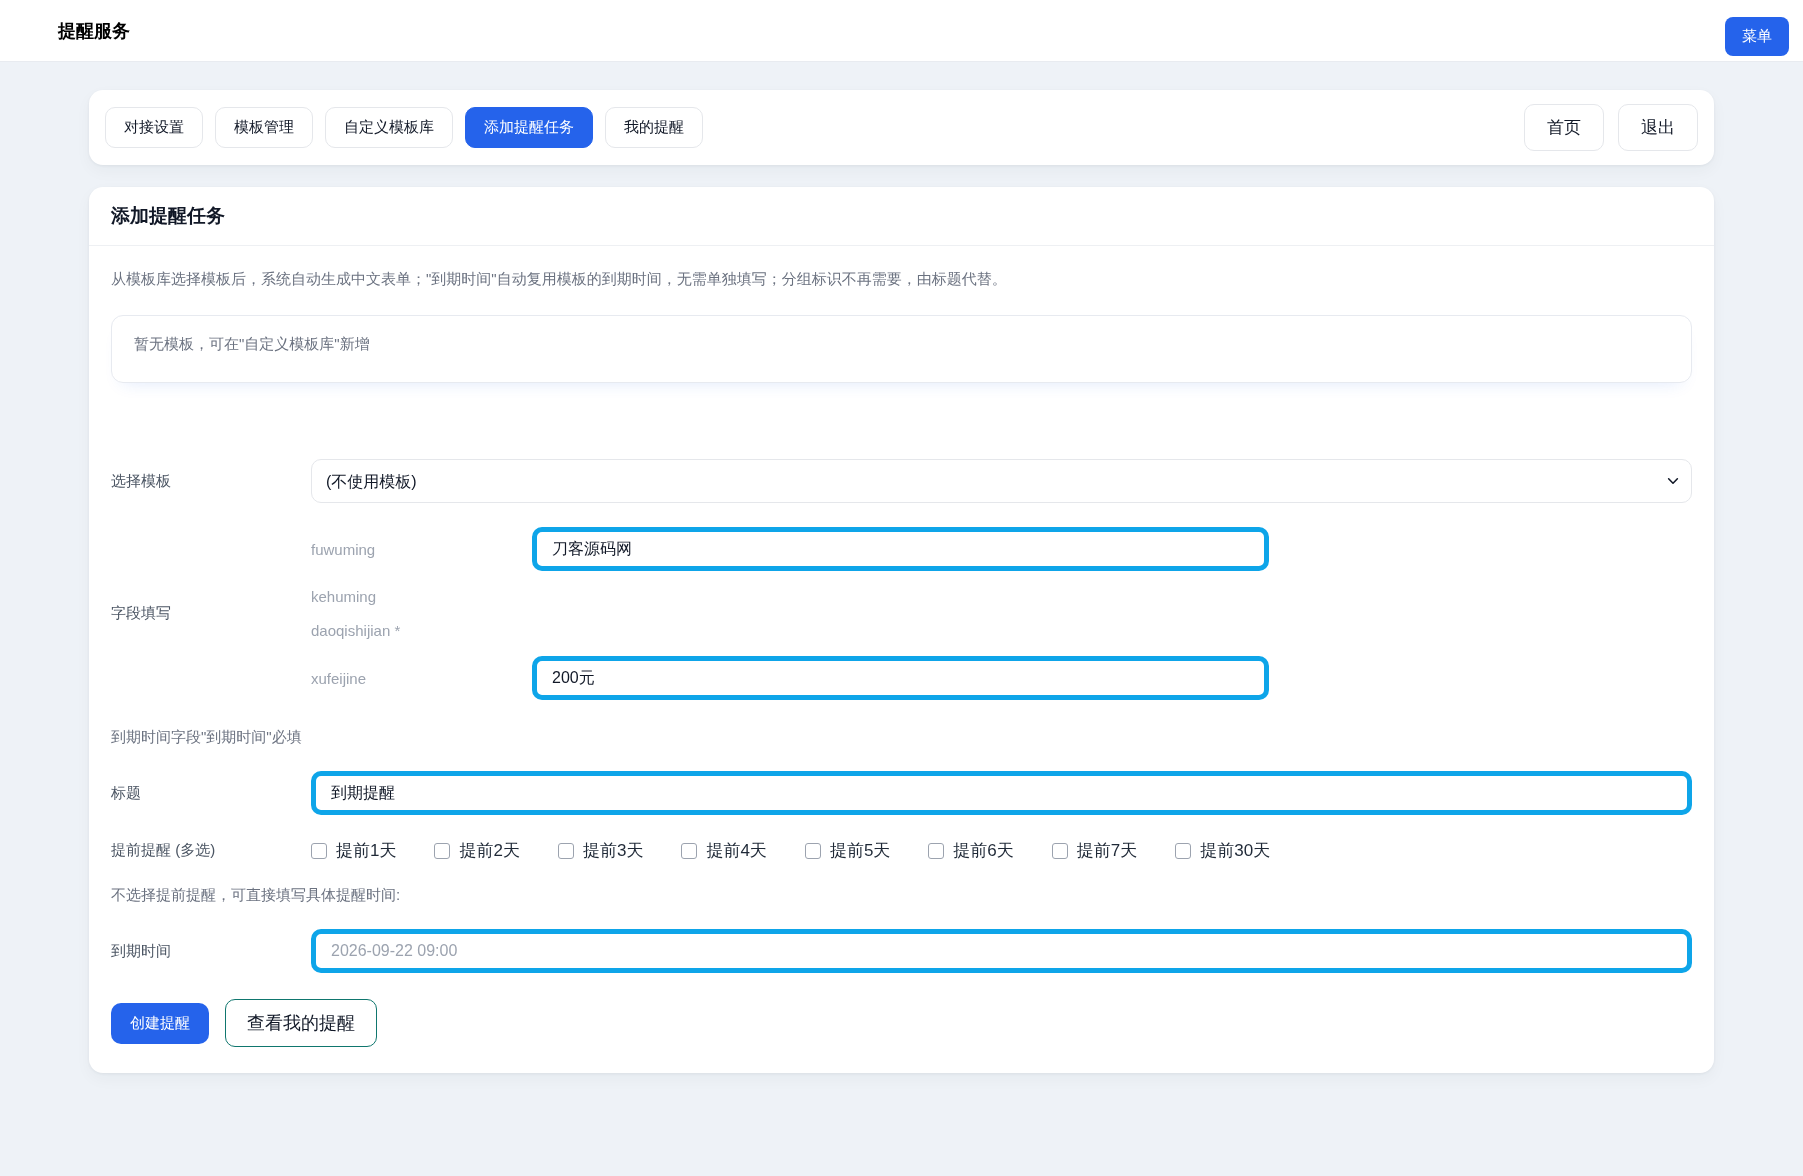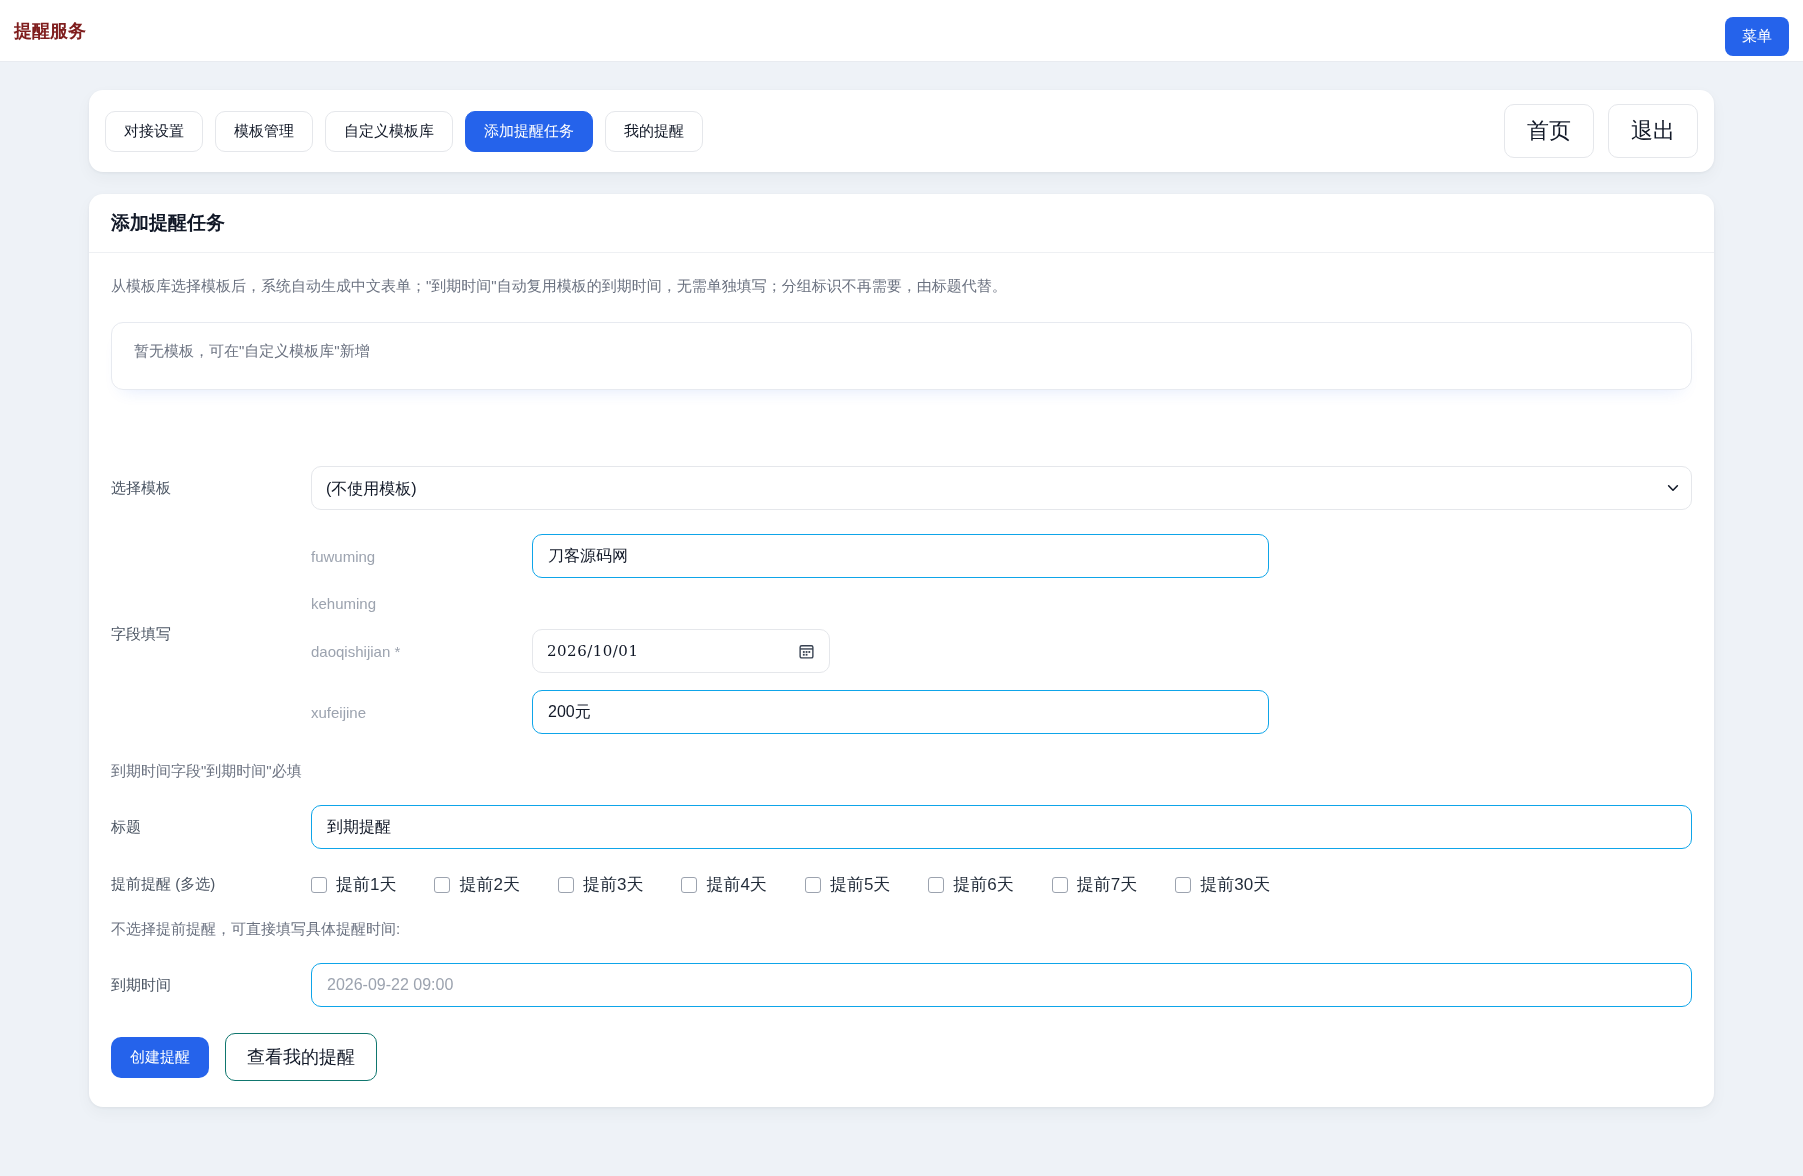--- a/index.html
+++ b/index.html
@@ -13,21 +13,21 @@
   
   .topbar {
     height: 62px;
     background: #ffffff;
     border-bottom: 1px solid #e8ebf0;
     display: flex;
     align-items: center;
     justify-content: space-between;
     padding: 0 14px;
   }
-  .topbar-title { font-size: 18px; font-weight: 700; color: #7f1d1d; }
+  .topbar-title { font-size: 18px; font-weight: 700; color: #000000; margin-left: 44px; }
   .menu-btn {
     background: #2563eb;
     color: #ffffff;
     border: none;
     border-radius: 8px;
     font-size: 15px;
     padding: 10px 17px;
     cursor: pointer;
     font-family: inherit;
     margin-top: 12px;
@@ -60,21 +60,21 @@
     cursor: pointer;
     font-family: inherit;
     white-space: nowrap;
   }
   .tab-btn.active {
     background: #2563eb;
     border-color: #2563eb;
     color: #ffffff;
   }
   .nav-right { display: flex; gap: 14px; }
-  .nav-right .tab-btn { font-size: 22px; padding: 11px 22px; text-align: center; }
+  .nav-right .tab-btn { font-size: 17px; padding: 11px 22px; text-align: center; }
 
   
   .main-card { margin-top: 22px; margin-bottom: 30px; }
   .card-header {
     padding: 16px 22px;
     border-bottom: 1px solid #eef0f3;
   }
   .card-title { font-size: 19px; font-weight: 700; color: #111827; }
   .card-body { padding: 24px 22px 24px 22px; }
 
@@ -126,21 +126,21 @@
   .fields-rows { display: flex; flex-direction: column; gap: 17px; }
   .field-row { display: flex; align-items: center; }
   .field-label {
     width: 221px;
     flex: 0 0 221px;
     color: #9ca3af;
     font-size: 15px;
   }
   .text-input {
     height: 44px;
-    border: 1px solid #0ea5e9;
+    border: 5px solid #0ea5e9;
     border-radius: 10px;
     padding: 0 15px;
     font-size: 16px;
     color: #111827;
     font-family: inherit;
     background: #ffffff;
     outline: none;
   }
   .text-input::placeholder { color: #9ca3af; }
   .field-input { width: 737px; }
@@ -263,34 +263,20 @@
               <div class="field-label">fuwuming</div>
               <input class="text-input field-input" type="text" value="刀客源码网" style="">
             </div>
 
             <div class="field-row">
               <div class="field-label">kehuming</div>
             </div>
 
             <div class="field-row">
               <div class="field-label">daoqishijian *</div>
-              <div class="date-input">
-                <span class="date-text">2026/10/01</span>
-                <span style="display:flex;">
-                  <svg width="17" height="17" viewBox="0 0 16 16" fill="none">
-                    <rect x="2" y="2.6" width="12" height="11.4" rx="1.4" stroke="#374151" stroke-width="1.3"></rect>
-                    <line x1="2" y1="5.6" x2="14" y2="5.6" stroke="#374151" stroke-width="1.3"></line>
-                    <rect x="4.6" y="7.6" width="1.7" height="1.7" fill="#374151"></rect>
-                    <rect x="7.2" y="7.6" width="1.7" height="1.7" fill="#374151"></rect>
-                    <rect x="9.8" y="7.6" width="1.7" height="1.7" fill="#374151"></rect>
-                    <rect x="4.6" y="10.2" width="1.7" height="1.7" fill="#374151"></rect>
-                    <rect x="7.2" y="10.2" width="1.7" height="1.7" fill="#374151"></rect>
-                  </svg>
-                </span>
-              </div>
             </div>
 
             <div class="field-row">
               <div class="field-label">xufeijine</div>
               <input class="text-input field-input" type="text" value="200元" style="">
             </div>
 
           </div>
         </div>
       </div>

